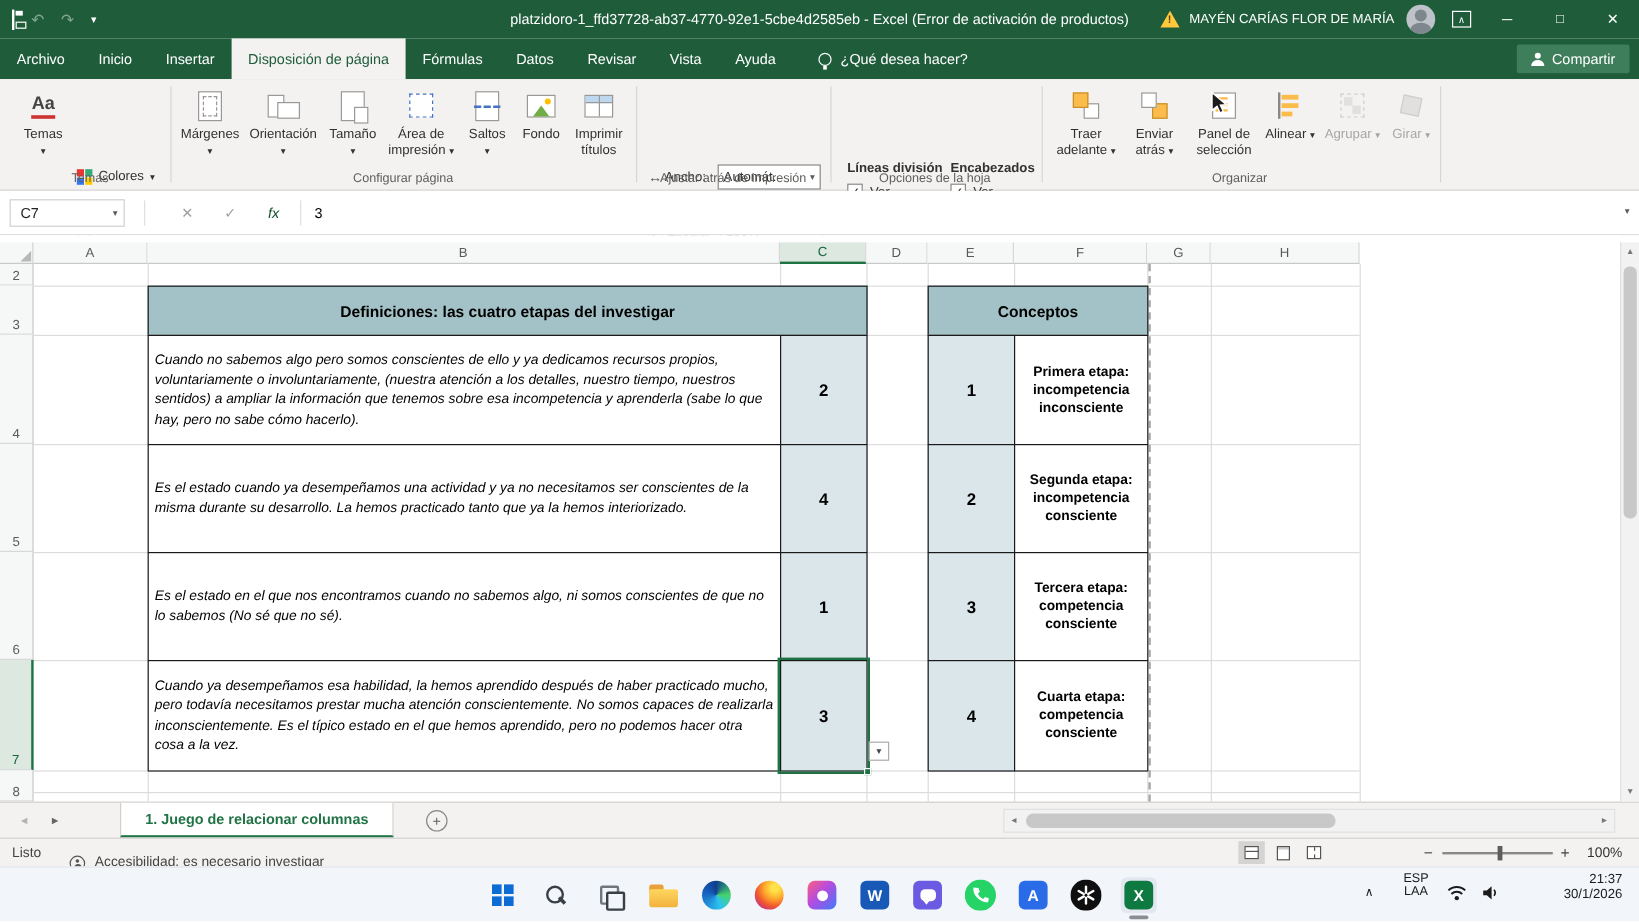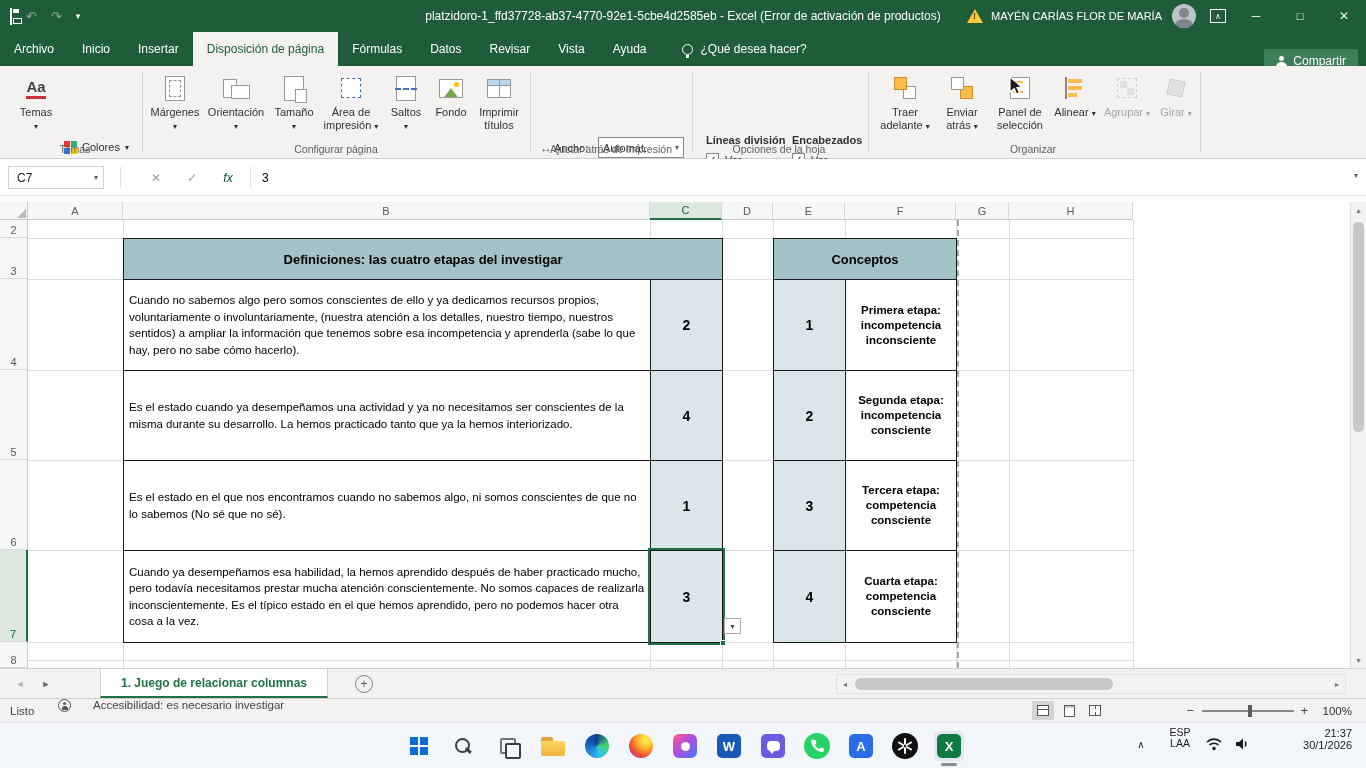--- a/index.html
+++ b/index.html
@@ -27,21 +27,21 @@
 .winbtn{width:44px;height:32px;display:flex;align-items:center;justify-content:center;font-size:12px;color:#fff;}
 .winbtn.max span{font-size:11px;}
 
 
 .tabrow{position:absolute;left:0;top:32px;width:1366px;height:34px;background:#1E5C3A;display:flex;align-items:stretch;}
 .rtab{padding:0 14px;font-size:12px;color:#fff;display:flex;align-items:center;white-space:nowrap;}
 .rtab.active{background:#F3F2F1;color:#1E5C3A;}
 .searchbox{display:flex;align-items:center;gap:7px;margin-left:22px;color:#fff;font-size:12px;}
 .bulb{width:11px;height:11px;border:1.3px solid #fff;border-radius:50%;position:relative;}
 .bulb:after{content:"";position:absolute;left:3px;top:10px;width:3px;height:3px;background:#fff;}
-.sharebtn{position:absolute;right:8px;top:5px;height:24px;padding:0 12px;background:#3E7E5B;border-radius:2px;display:flex;align-items:center;gap:7px;color:#fff;font-size:12px;margin-top:12px;}
+.sharebtn{position:absolute;right:8px;top:5px;height:24px;padding:0 12px;background:#3E7E5B;border-radius:2px;display:flex;align-items:center;gap:7px;color:#fff;font-size:12px;}
 .personico{width:10px;height:10px;position:relative;}
 .personico:before{content:"";position:absolute;left:3px;top:0;width:5px;height:5px;border-radius:50%;background:#fff;}
 .personico:after{content:"";position:absolute;left:0;top:5.5px;width:11px;height:5px;border-radius:5px 5px 0 0;background:#fff;}
 
 
 .ribbon{position:absolute;left:0;top:66px;width:1366px;height:93px;background:#F3F2F1;border-bottom:1px solid #D2D0CE;font-size:11px;color:#323130;}
 .rsep{position:absolute;top:6px;height:80px;width:1px;background:#D8D6D4;}
 .rgl{position:absolute;bottom:3px;font-size:10.5px;color:#605E5C;text-align:center;}
 .launcher{position:absolute;top:141px;width:13px;height:13px;border:1px solid #B5B3B1;color:#5F5D5B;font-size:8px;line-height:11px;text-align:center;background:#F3F2F1;}
 .collapse-chev{position:absolute;left:1344px;top:142px;font-size:10px;color:#5F5D5B;}
@@ -118,21 +118,21 @@
 .corner:after{content:"";position:absolute;right:1px;bottom:1px;width:0;height:0;border-left:9px solid transparent;border-bottom:9px solid #B8B8B8;}
 .ch{position:absolute;top:202px;height:18px;background:#F6F7F7;border-right:1px solid #D8D8D8;border-bottom:1px solid #C9C9C9;display:flex;align-items:center;justify-content:center;font-size:11px;color:#5A5A5A;z-index:2;}
 .ch.sel{background:#DCE8E0;color:#17643A;border-bottom:2px solid #1F7244;}
 .rh{position:absolute;left:0;width:28px;background:#F6F7F7;border-right:1px solid #C9C9C9;border-bottom:1px solid #D8D8D8;display:flex;align-items:flex-end;justify-content:center;font-size:11px;color:#5A5A5A;padding-bottom:1px;z-index:2;}
 .rh.sel{background:#DCE8E0;color:#17643A;border-right:2px solid #1F7244;}
 .glv{position:absolute;top:220px;height:448px;width:1px;background:#DCDCDC;z-index:1;}
 .glh{position:absolute;left:28px;width:1105px;height:1px;background:#DCDCDC;z-index:1;}
 .pbreak{position:absolute;left:957px;top:220px;width:0;height:448px;border-left:2px dashed #A8A8A8;z-index:1;}
 .cell{position:absolute;border:1px solid #1A1A1A;background:#fff;z-index:2;font-size:11.5px;color:#000;}
 .tablehead{display:flex;align-items:center;justify-content:center;font-weight:bold;font-size:13px;background:#A3C2C7;}
-.deftext{display:flex;align-items:center;padding:3px 5px;line-height:16.5px;text-align:left;}
+.deftext{display:flex;align-items:center;padding:3px 5px;line-height:16.5px;text-align:left;font-style:italic;}
 .numcell{display:flex;align-items:center;justify-content:center;font-weight:bold;font-size:14px;background:#DAE6EA;}
 .conceptcell{display:flex;align-items:center;justify-content:center;text-align:center;font-weight:bold;padding:2px;line-height:15px;}
 .cellsel{position:absolute;left:648px;top:548px;width:77px;height:97px;border:2px solid #1F7244;z-index:5;pointer-events:none;}
 .fillhandle{position:absolute;left:720px;top:640px;width:6px;height:6px;background:#1F7244;border:1px solid #fff;z-index:6;}
 .dvbtn{position:absolute;left:724px;top:618px;width:17px;height:16px;background:#fff;border:1px solid #ABABAB;z-index:6;display:flex;align-items:center;justify-content:center;font-size:7px;color:#444;}
 .vscroll{position:absolute;left:1350px;top:202px;width:16px;height:466px;background:#F2F2F2;border-left:1px solid #E0E0E0;z-index:3;}
 .vsarrow{position:absolute;left:0;width:15px;height:16px;display:flex;align-items:center;justify-content:center;font-size:7px;color:#777;}
 .vsthumb{position:absolute;left:2px;top:20px;width:11px;height:210px;background:#C8C8C8;border-radius:5px;}
 
 
@@ -141,21 +141,21 @@
 .snav.dim{color:#B5B3B1;}
 .stab{position:absolute;left:100px;top:0;width:228px;height:29px;background:#fff;border-right:1px solid #D2D0CE;border-left:1px solid #D2D0CE;border-bottom:2px solid #1F7244;display:flex;align-items:center;justify-content:center;font-size:12px;font-weight:bold;color:#217346;}
 .addsheet{position:absolute;left:355px;top:6px;width:18px;height:18px;border:1px solid #8A8886;border-radius:50%;display:flex;align-items:center;justify-content:center;font-size:12px;color:#5F5D5B;}
 .hscroll{position:absolute;left:836px;top:5px;width:510px;height:20px;background:#F2F2F2;border:1px solid #E0E0E0;}
 .hsarrow{position:absolute;top:0;width:16px;height:18px;display:flex;align-items:center;justify-content:center;font-size:7px;color:#777;}
 .hsthumb{position:absolute;left:18px;top:3px;width:258px;height:12px;background:#C8C8C8;border-radius:6px;}
 
 
 .statusbar{position:absolute;left:0;top:698px;width:1366px;height:24px;background:#F3F2F1;border-top:1px solid #D2D0CE;font-size:11.5px;color:#444;}
 .st-listo{position:absolute;left:10px;top:0;height:24px;display:flex;align-items:center;}
-.st-acc{position:absolute;left:58px;top:0;height:40px;display:flex;align-items:flex-start;gap:22px;}
+.st-acc{position:absolute;left:58px;top:0;height:40px;display:flex;align-items:center;gap:8px;}
 .accico{width:13px;height:13px;border:1.2px solid #555;border-radius:50%;position:relative;}
 .accico:before{content:"";position:absolute;left:4px;top:2px;width:3px;height:3px;border-radius:50%;background:#555;}
 .accico:after{content:"";position:absolute;left:2.5px;top:6px;width:6px;height:4px;border-radius:3px 3px 0 0;background:#555;}
 .viewbtns{position:absolute;right:260px;top:2px;display:flex;gap:4px;}
 .vb{width:22px;height:19px;display:flex;align-items:center;justify-content:center;}
 .vb.active{background:#D6D4D2;}
 .vb-normal{width:12px;height:11px;border:1px solid #555;background:linear-gradient(#555,#555) 0 3px/12px 1px no-repeat,#fff;}
 .vb-page{width:11px;height:12px;border:1px solid #555;background:#fff;box-shadow:inset 0 2px 0 #ccc;}
 .vb-break{width:12px;height:11px;border:1px solid #555;background:#fff;position:relative;}
 .vb-break:before{content:"";position:absolute;left:5px;top:0;bottom:0;border-left:1px dashed #555;}

